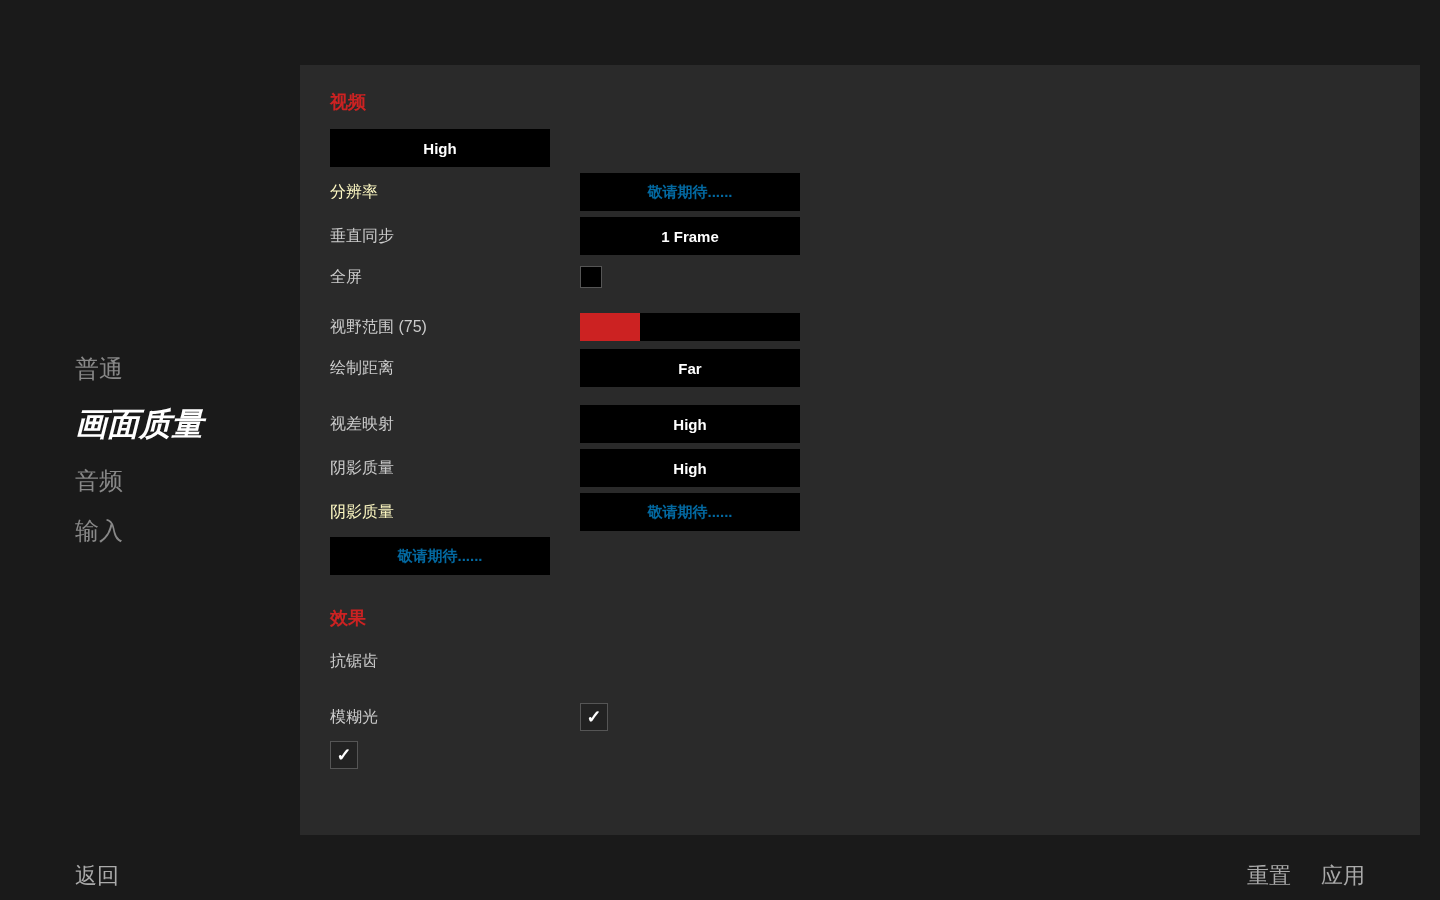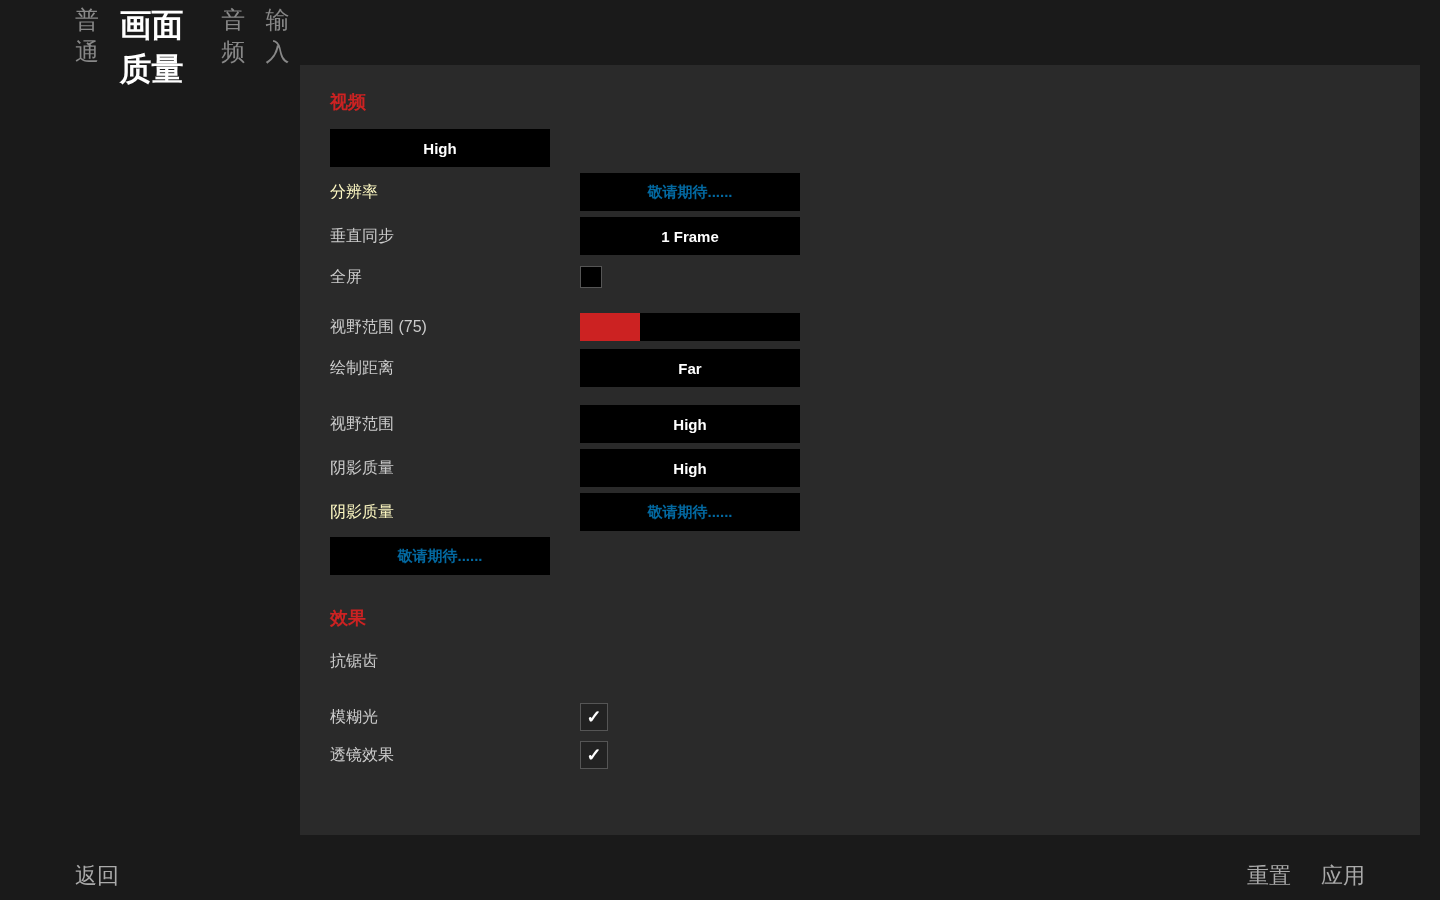--- a/index.html
+++ b/index.html
@@ -47,35 +47,36 @@
 
     
     .sidebar {
       position: absolute;
       left: 0;
       top: 0;
       width: 300px;
       height: 900px;
       background: #1a1a1a;
       display: flex;
-      flex-direction: row;
+      flex-direction: column;
       justify-content: center;
       padding-left: 75px;
       gap: 10px;
     }
     .sidebar-item {
       font-size: 24px;
       color: #888;
       cursor: pointer;
       padding: 4px 0;
     }
     .sidebar-item.active {
       color: #ffffff;
       font-size: 32px;
       font-weight: bold;
+      font-style: italic;
     }
 
     
     .main-panel {
       position: absolute;
       left: 300px;
       top: 65px;
       right: 20px;
       bottom: 65px;
       background: #2a2a2a;
@@ -280,21 +281,21 @@
   <div class="settings-row">
     <div class="settings-label">绘制距离</div>
     <div class="settings-control">
       <div class="dropdown-control">Far</div>
     </div>
   </div>
 
   <div class="spacer"></div>
 
   <div class="settings-row">
-    <div class="settings-label">视野范围</div>
+    <div class="settings-label">视差映射</div>
     <div class="settings-control">
       <div class="dropdown-control">High</div>
     </div>
   </div>
 
   <div class="settings-row">
     <div class="settings-label">阴影质量</div>
     <div class="settings-control">
       <div class="dropdown-control">High</div>
     </div>
@@ -326,21 +327,20 @@
   <div class="settings-row">
     <div class="settings-label">模糊光</div>
     <div class="settings-control">
       <div class="checkbox-control">
         <span class="checkmark">✓</span>
       </div>
     </div>
   </div>
 
   <div class="settings-row">
-    <div class="settings-label">透镜效果</div>
     <div class="settings-control">
       <div class="checkbox-control">
         <span class="checkmark">✓</span>
       </div>
     </div>
   </div>
 
 </div>
 
 <div class="bottom-bar">

